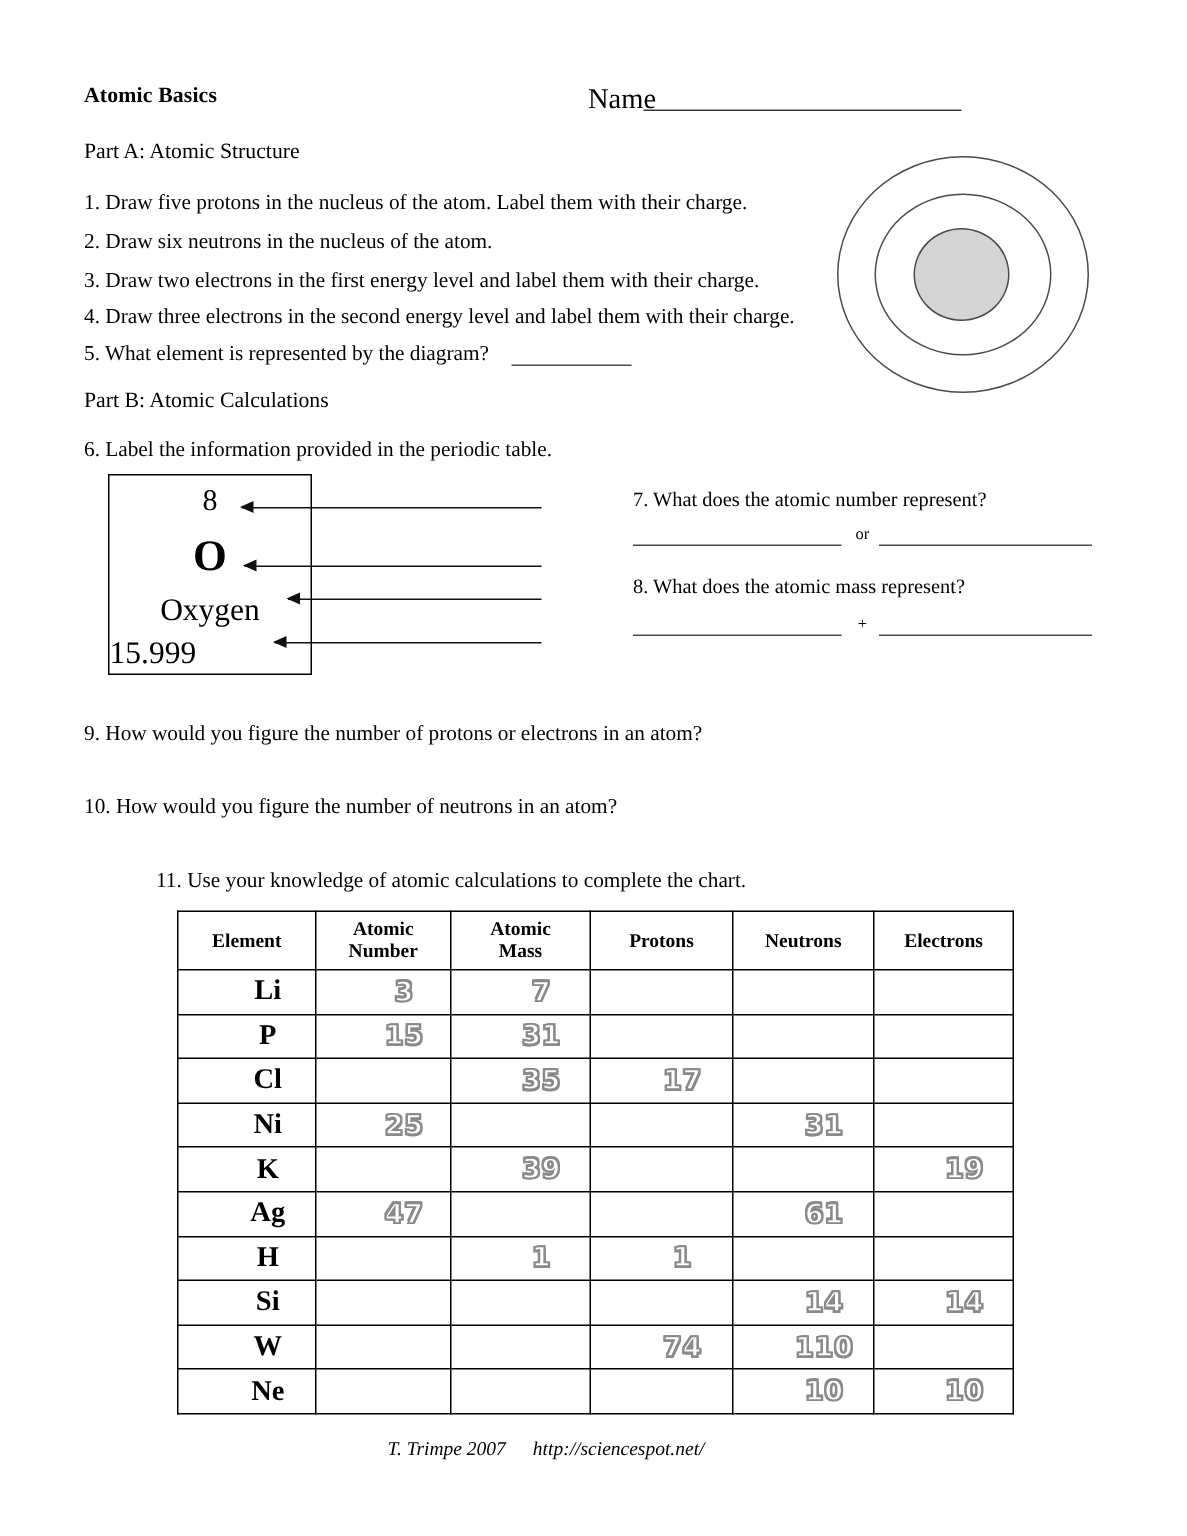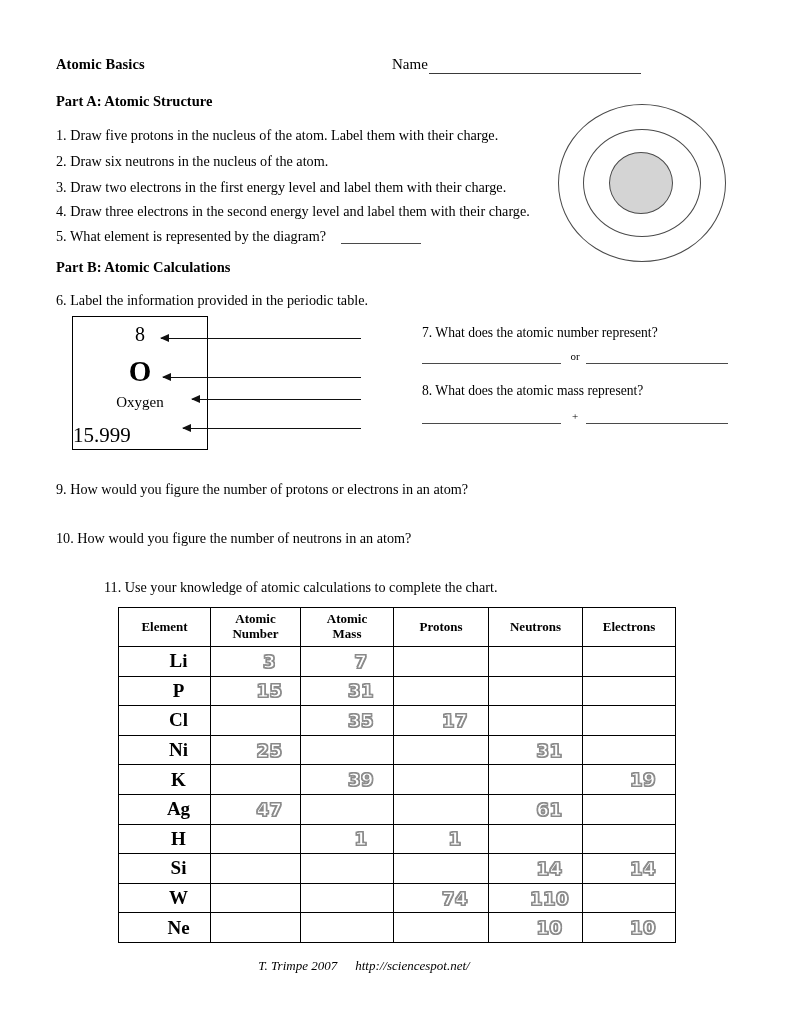--- a/index.html
+++ b/index.html
@@ -22,31 +22,31 @@
   .abs { position: absolute; }
 
   .hdr-title {
     left: 56px; top: 56px;
     font-size: 14.5px;
     font-weight: bold;
     letter-spacing: 0.1px;
   }
   .name-label {
     left: 392px; top: 56px;
-    font-size: 15px;
+    font-size: 19px;
   }
   .name-rule {
     left: 429px; top: 73px;
     width: 212px; height: 0;
     border-bottom: 1.4px solid #3a3a3a;
   }
 
   .part-head {
     font-size: 14.5px;
-    font-weight: bold;
+    font-weight: normal;
     left: 56px;
   }
   #partA { top: 93px; }
   #partB { top: 259px; }
 
   .q {
     font-size: 14.2px;
     left: 56px;
     white-space: nowrap;
   }
@@ -111,21 +111,21 @@
     position: absolute;
     left: 0; right: 0; top: 38px;
     text-align: center;
     font-size: 29px;
     font-weight: bold;
   }
   .elem-name {
     position: absolute;
     left: 0; right: 0; top: 77px;
     text-align: center;
-    font-size: 15px;
+    font-size: 21px;
   }
   .elem-mass {
     position: absolute;
     left: 0; right: 0; top: 106px;
     text-align: left;
     font-size: 21px;
   }
 
   .arrow {
     position: absolute;

